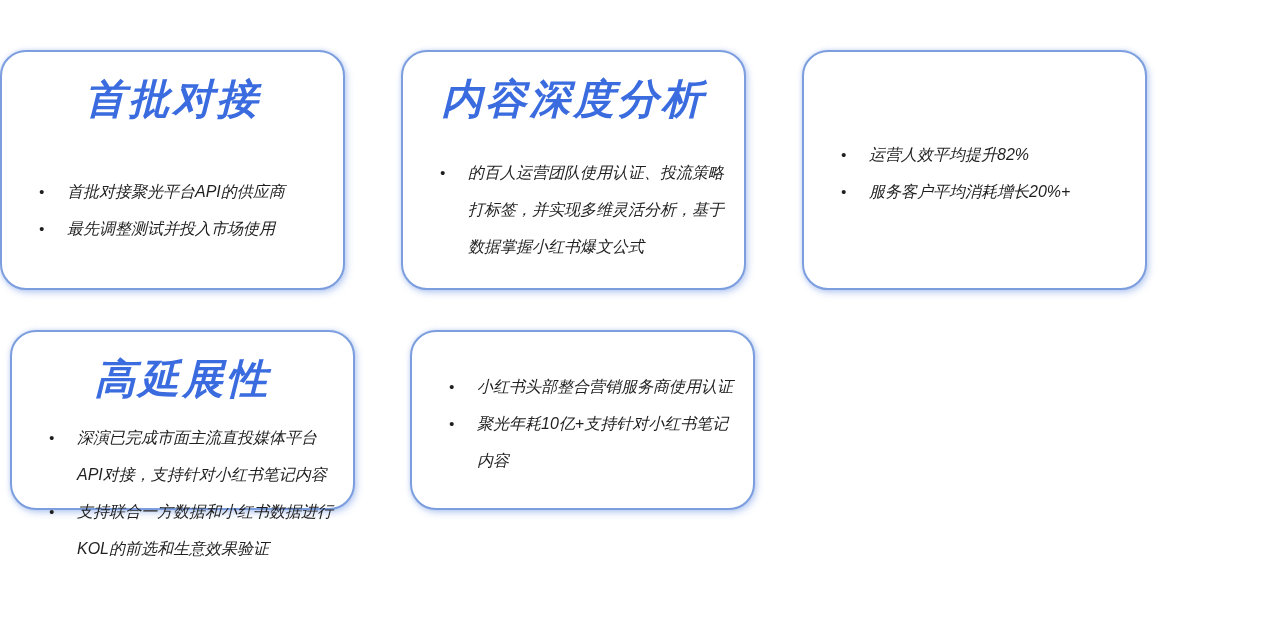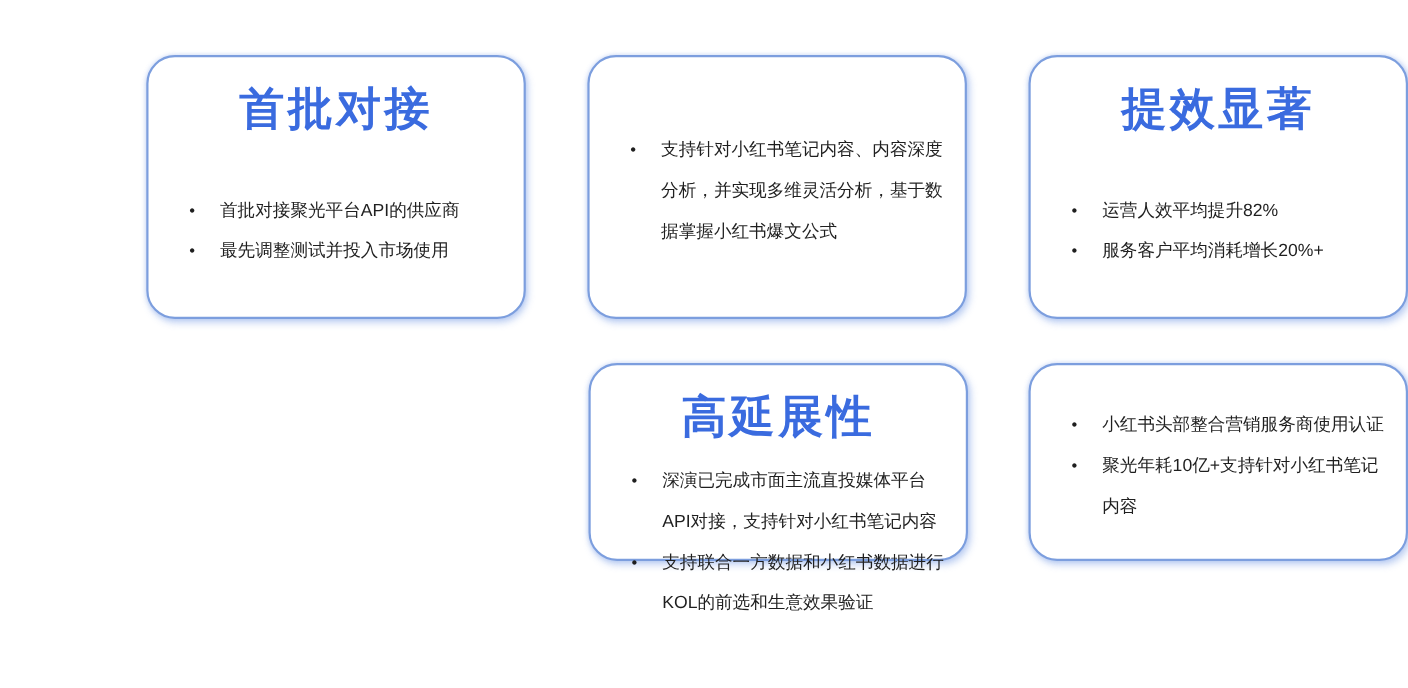--- a/index.html
+++ b/index.html
@@ -16,21 +16,22 @@
   }
   .slide {
     position: relative;
     width: 1280px;
     height: 625px;
     background: var(--bg);
     overflow: hidden;
   }
   .card-row {
     display: flex;
-    justify-content: flex-end;
+    justify-content: flex-start;
+    font-style: italic;
   }
   .row-top { padding-top: 50px; gap: 56px; }
   .row-bottom { margin-top: 40px; gap: 55px; margin-left: 10px; }
   .card {
     width: 345px;
     background: var(--bg);
     border: 2px solid var(--border);
     border-radius: 26px;
     box-shadow: 2px 3px 7px rgba(125, 160, 230, 0.45),
                 0 0 4px rgba(125, 160, 230, 0.35);
@@ -93,32 +94,32 @@
             </li>
             <li class="bullet-item">
               <span class="dot">•</span>
               <span class="bullet-text">最先调整测试并投入市场使用</span>
             </li>
           </ul>
       </div>
     </div>
 
     <div class="card">
+      <h2 class="card-title">内容深度分析</h2>
       <div class="card-body">
         <ul class="bullet-list">
             <li class="bullet-item">
               <span class="dot">•</span>
-              <span class="bullet-text">支持针对小红书笔记内容、内容深度分析，并实现多维灵活分析，基于数据掌握小红书爆文公式</span>
+              <span class="bullet-text">的百人运营团队使用认证、投流策略打标签，并实现多维灵活分析，基于数据掌握小红书爆文公式</span>
             </li>
           </ul>
       </div>
     </div>
 
     <div class="card">
-      <h2 class="card-title">提效显著</h2>
       <div class="card-body">
         <ul class="bullet-list">
             <li class="bullet-item">
               <span class="dot">•</span>
               <span class="bullet-text">运营人效平均提升82%</span>
             </li>
             <li class="bullet-item">
               <span class="dot">•</span>
               <span class="bullet-text">服务客户平均消耗增长20%+</span>
             </li>

